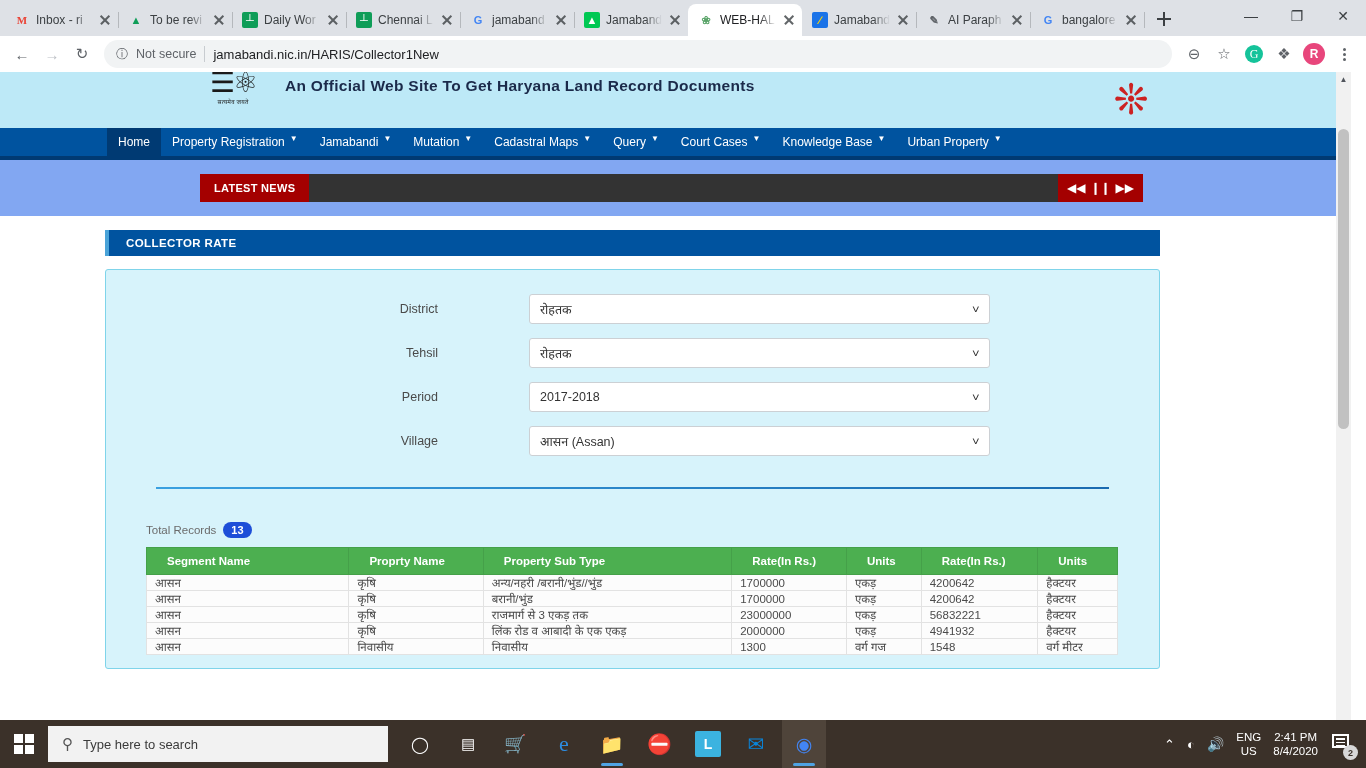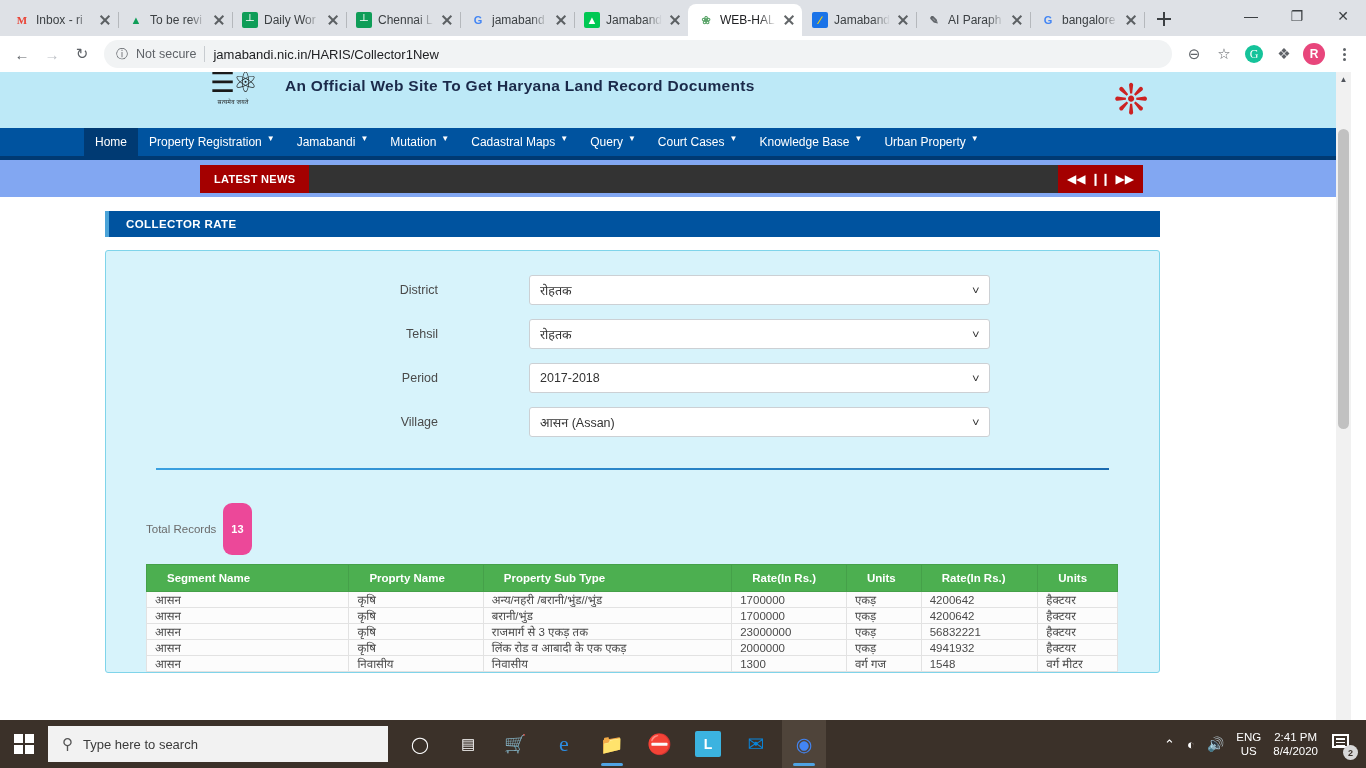--- a/index.html
+++ b/index.html
@@ -119,32 +119,32 @@
     letter-spacing: .3px;
   }
   .haryana-seal {
     position: absolute; right: 190px; top: 2px;
     width: 60px; height: 52px;
     color: #cc2222; font-size: 42px; line-height: 52px; text-align: center;
   }
 
   .navbar {
     height: 32px; background: #00539f;
-    display: flex; align-items: stretch; padding-left: 84px;
+    display: flex; align-items: stretch; padding-left: 107px;
     border-bottom: 4px solid #003a73;
   }
   .navitem {
     display: flex; align-items: center; gap: 5px;
     padding: 0 11px; font-size: 12px; color: #ffffff;
   }
   .navitem.active { background: #003a73; }
   .caret { font-size: 8px; line-height: 1; transform: translateY(-3px); }
 
   .newsbar {
-    height: 37px; background: #82a7f2;
+    height: 56px; background: #82a7f2;
     display: flex; align-items: center; padding-left: 200px;
   }
   .news-wrap { display: flex; height: 28px; width: 943px; }
   .news-label {
     background: #a40000; color: #fff; font-size: 11px; font-weight: bold;
     display: flex; align-items: center; padding: 0 14px; letter-spacing: .3px;
   }
   .news-body { flex: 1; background: #333333; }
   .news-ctrl {
     background: #a40000; color: #fff; display: flex; align-items: center;
@@ -187,22 +187,22 @@
   }
 
   .divider {
     height: 2px; background: linear-gradient(to right, #3aa0e0, #1a6ab0);
     margin: 31px 50px 0 50px;
   }
 
   .totalrow { display: flex; align-items: center; gap: 7px; margin: 33px 0 9px 40px; }
   .total-label { font-size: 11.5px; color: #6b6b6b; }
   .total-badge {
-    background: #ec4899; color: #fff; font-size: 11px; font-weight: bold;
-    border-radius: 9px; padding: 20px 8px; line-height: 12px;
+    background: #1d4ed8; color: #fff; font-size: 11px; font-weight: bold;
+    border-radius: 9px; padding: 2px 8px; line-height: 12px;
   }
 
   table.rates { border-collapse: collapse; margin-left: 40px; width: 972px; background: #fff; }
   table.rates thead th {
     background: #4caf50; color: #fff; font-size: 11.5px; font-weight: bold;
     text-align: left; padding: 7px 20px; border: 1px solid #45a049;
     white-space: nowrap;
   }
   table.rates tbody td {
     font-size: 11.5px; color: #4a4a4a; padding: 0 8px;

